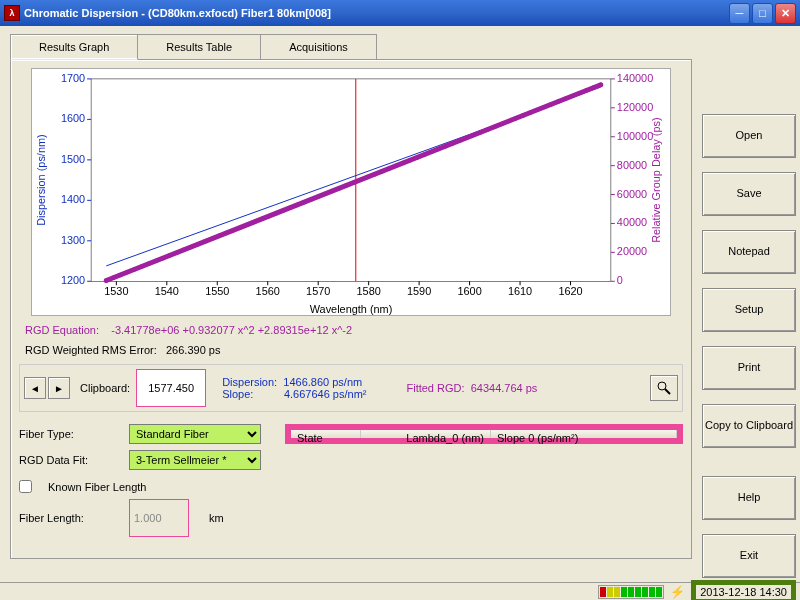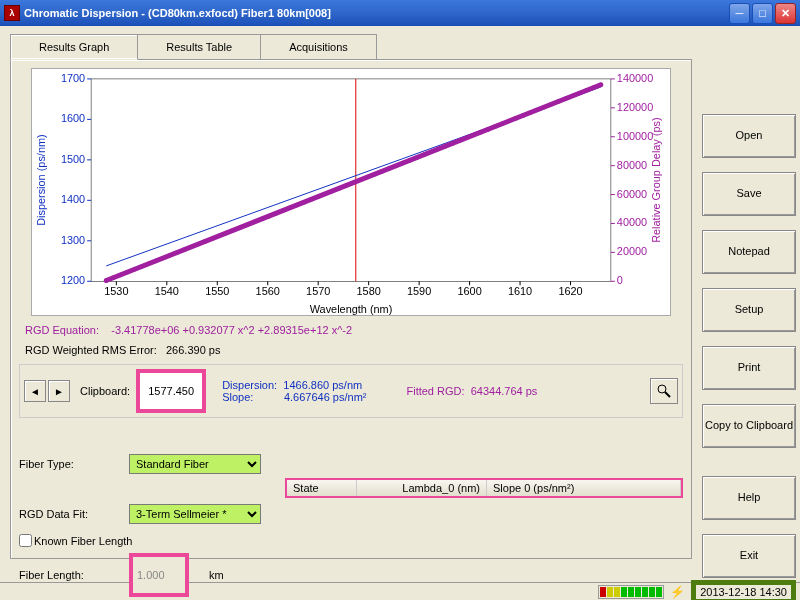--- a/index.html
+++ b/index.html
@@ -32,29 +32,29 @@
 
 
 .eqrow { margin: 8px 0 2px 6px; }
 .purple { color: #a020a0; margin-top: 32px; }
 .blue { color: #1030c0; }
 .row { display: flex; align-items: center; gap: 20px; margin-top: 6px; }
 
 
 .wlrow { border: 1px solid #ccc; border-radius: 0; padding: 4px; margin-top: 8px; display: flex; align-items: center; background:#ece9d8; }
 .stepbtn { width: 22px; height: 22px; border: 1px solid #888; background: #ece9d8; display:flex;align-items:center;justify-content:center; font-size:10px; box-shadow: 1px 1px 0 #fff inset; margin-right:2px; }
-input.txt { border: 4px solid #ec4899; background:#fff; padding: 18px 4px; height: 28px; }
+input.txt { border: 1px solid #ec4899; background:#fff; padding: 18px 4px; height: 28px; }
 select.sel, .sel { border: 1px solid #7a7a7a; background:#bef264; padding: 1px 2px; height: 20px; width: 132px; }
 
-.tablehead { display:flex; border: 2px solid #ec4899; background:#ece9d8; height: 20px; margin-left:4px; flex:1;margin-top:48px; }
+.tablehead { display:flex; border: 6px solid #ec4899; background:#ece9d8; height: 20px; margin-left:4px; flex:1; }
 .thcell { border-right:1px solid #ccc; padding: 2px 6px; background: linear-gradient(#f8f6ef,#e2dfce); }
 
 .magbtn { width: 28px; height: 26px; border:1px solid #888; background:#ece9d8; display:flex;align-items:center;justify-content:center; margin-left:6px; box-shadow:1px 1px 0 #fff inset; }
 
-.chk { display:flex; align-items:center; gap:2px; margin-top:10px; }
+.chk { display:flex; align-items:center; gap:16px; margin-top:10px; }
 .chk input { width:13px; height:13px; }
 
 
 .statusbar { height: 18px; border-top: 1px solid #999; display:flex; align-items:center; justify-content:flex-end; padding: 0 4px; gap: 6px; background:#ece9d8; }
 .meter { display:flex; gap:1px; border:1px solid #999; padding:1px; }
 .meter span { width:6px; height:10px; }
 .plug { font-size:12px; }
 .clock { border:5px solid #4d7c0f; padding:1px 4px; background:#ece9d8; }
 </style>
 </head>

